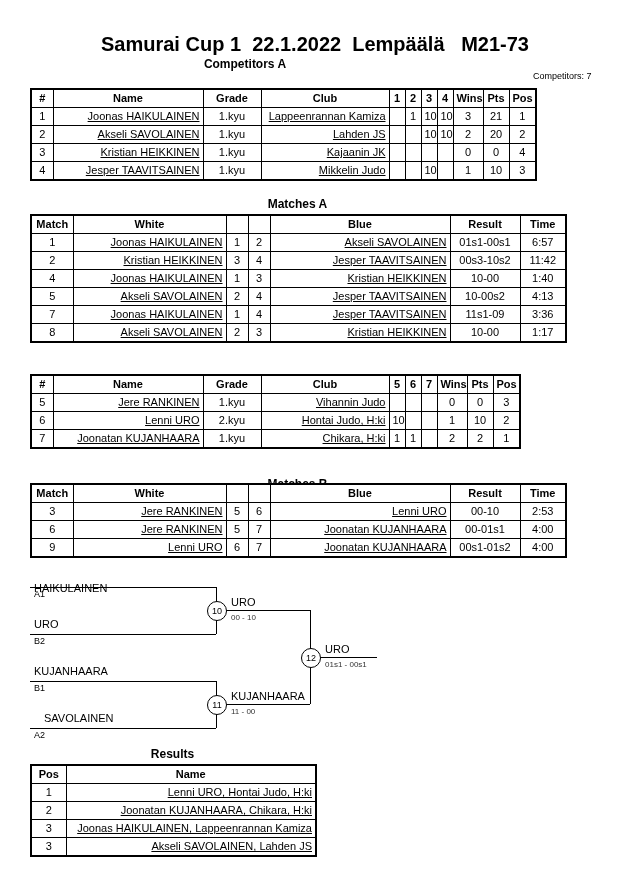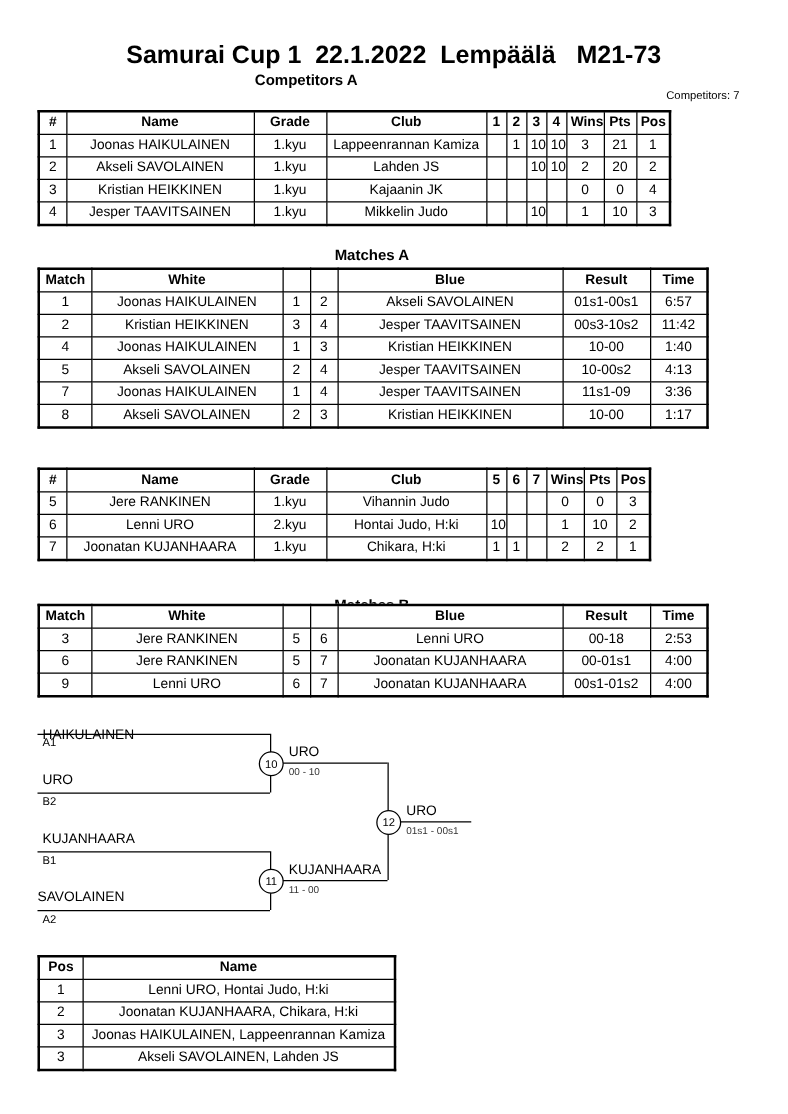--- a/index.html
+++ b/index.html
@@ -4,21 +4,21 @@
 <style>
   html,body{margin:0;padding:0;}
   body{width:630px;height:891px;background:#fff;font-family:"Liberation Sans",sans-serif;color:#000;}
   .page{position:relative;width:630px;height:891px;overflow:hidden;background:#fff;}
   .title{position:absolute;left:0;top:33px;width:630px;text-align:center;font-weight:bold;font-size:20px;white-space:pre;}
   .heading{position:absolute;font-size:12px;font-weight:bold;text-align:center;}
   .comp-count{position:absolute;left:533px;top:71px;font-size:9px;}
   table.tbl{position:absolute;border-collapse:collapse;table-layout:fixed;border:2px solid #000;background:#fff;}
   .tbl th,.tbl td{border:1px solid #000;font-size:11px;height:17px;line-height:15px;padding:0 3px;white-space:nowrap;overflow:hidden;}
   .tbl th{text-align:center;font-weight:bold;}
-  td.al{text-align:center;}
+  td.al{text-align:right;text-decoration:underline;}
   td.ac{text-align:center;}
   .bracket{position:absolute;left:30px;top:568px;width:570px;height:176px;}
   .bk-name{position:absolute;font-size:11px;white-space:nowrap;}
   .bk-seed{position:absolute;font-size:9px;}
   .bk-winner{position:absolute;font-size:11px;white-space:nowrap;}
   .bk-score{position:absolute;font-size:8px;color:#333;white-space:nowrap;}
   .bk-hline{position:absolute;height:0;border-top:1px solid #000;}
   .bk-vline{position:absolute;width:0;border-left:1px solid #000;}
   .bk-circle{position:absolute;width:18px;height:18px;border-radius:50%;border:1px solid #000;background:#fff;font-size:9px;display:flex;align-items:center;justify-content:center;}
 </style>
@@ -289,21 +289,21 @@
         <th>Time</th>
       </tr>
     </thead>
     <tbody>
       <tr>
         <td class="ac">3</td>
         <td class="al">Jere RANKINEN</td>
         <td class="ac">5</td>
         <td class="ac">6</td>
         <td class="al">Lenni URO</td>
-        <td class="ac">00-18</td>
+        <td class="ac">00-10</td>
         <td class="ac">2:53</td>
       </tr>
       <tr>
         <td class="ac">6</td>
         <td class="al">Jere RANKINEN</td>
         <td class="ac">5</td>
         <td class="ac">7</td>
         <td class="al">Joonatan KUJANHAARA</td>
         <td class="ac">00-01s1</td>
         <td class="ac">4:00</td>
@@ -330,36 +330,37 @@
     <div class="bk-seed" style="left:4px;top:68px;">B2</div>
     <div class="bk-vline" style="left:186px;top:19px;height:47px;"></div>
     <div class="bk-hline" style="left:195px;top:42px;width:85px;"></div>
     <div class="bk-circle" style="left:177px;top:33px;">10</div>
     <div class="bk-winner" style="left:201px;top:28px;">URO</div>
     <div class="bk-score" style="left:201px;top:45px;">00 - 10</div>
 
     <div class="bk-name" style="left:4px;top:97px;">KUJANHAARA</div>
     <div class="bk-hline" style="left:0;top:113px;width:186px;"></div>
     <div class="bk-seed" style="left:4px;top:115px;">B1</div>
-    <div class="bk-name" style="left:0;top:144px;">SAVOLAINEN</div>
+    <div class="bk-name" style="left:14px;top:144px;">SAVOLAINEN</div>
     <div class="bk-hline" style="left:0;top:160px;width:186px;"></div>
     <div class="bk-seed" style="left:4px;top:162px;text-align:right;">A2</div>
     <div class="bk-vline" style="left:186px;top:113px;height:47px;"></div>
     <div class="bk-hline" style="left:195px;top:136px;width:85px;"></div>
     <div class="bk-circle" style="left:177px;top:127px;">11</div>
     <div class="bk-winner" style="left:201px;top:122px;">KUJANHAARA</div>
     <div class="bk-score" style="left:201px;top:139px;">11 - 00</div>
 
     <div class="bk-vline" style="left:280px;top:42px;height:94px;"></div>
     <div class="bk-hline" style="left:289px;top:89px;width:58px;"></div>
     <div class="bk-circle" style="left:271px;top:80px;">12</div>
     <div class="bk-winner" style="left:295px;top:75px;">URO</div>
     <div class="bk-score" style="left:295px;top:92px;">01s1 - 00s1</div>
   </div>
 
+  <div class="heading" style="left:30px;top:747px;width:285px;">Results</div>
 
   <table class="tbl" style="left:30px;top:764px;width:285px;">
     <colgroup>
       <col style="width:35px">
         <col style="width:250px">
     </colgroup>
     <thead>
       <tr>
         <th>Pos</th>
         <th>Name</th>

